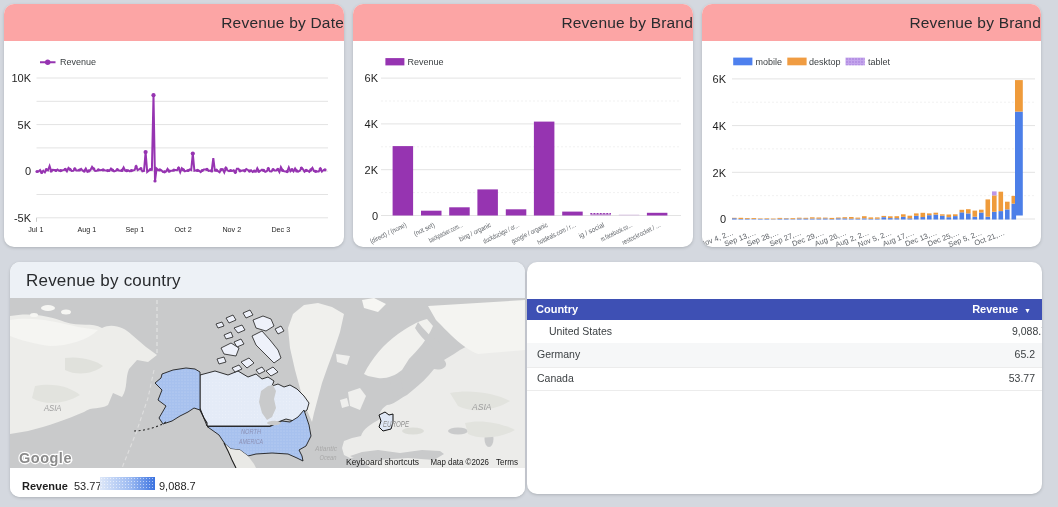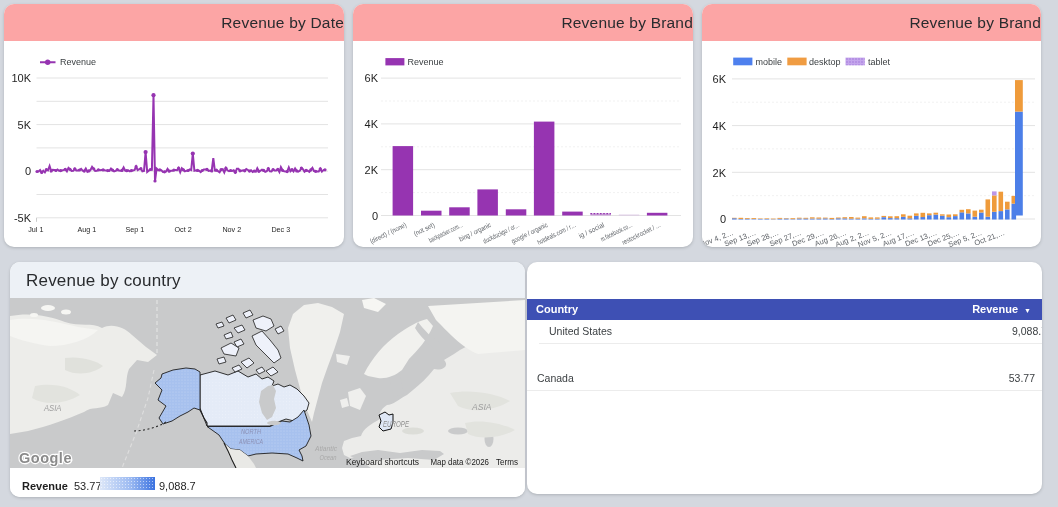--- a/index.html
+++ b/index.html
@@ -407,17 +407,21 @@
 <div class="card" style="left:527px;top:262px;width:515px;height:232px;">
   <div style="position:absolute;left:0;top:37px;width:515px;height:20.5px;background:#3e50b4;color:#fff;font-size:11px;font-weight:bold;line-height:21px;">
     <span style="position:absolute;left:9px;text-align:right;">Country</span>
     <span style="position:absolute;right:24px;">Revenue</span>
     <span style="position:absolute;right:11px;top:1px;font-size:7px;">▼</span>
   </div>
   <div style="position:absolute;left:12px;top:57.5px;width:515px;height:23.5px;border-bottom:1px solid #ececec;font-size:10.5px;color:#3c4043;line-height:23.5px;">
     <span style="position:absolute;left:10px;">United States</span>
     <span style="position:absolute;right:7px;">9,088.7</span>
   </div>
+  <div style="position:absolute;left:0;top:81px;width:515px;height:23.5px;background:#f6f7f8;border-bottom:1px solid #ececec;font-size:10.5px;color:#3c4043;line-height:23.5px;">
+    <span style="position:absolute;left:10px;">Germany</span>
+    <span style="position:absolute;right:7px;">65.2</span>
+  </div>
   <div style="position:absolute;left:0;top:104.5px;width:515px;height:23.5px;border-bottom:1px solid #ececec;font-size:10.5px;color:#3c4043;line-height:23.5px;">
     <span style="position:absolute;left:10px;">Canada</span>
     <span style="position:absolute;right:7px;">53.77</span>
   </div>
 </div>
 
 </body></html>

